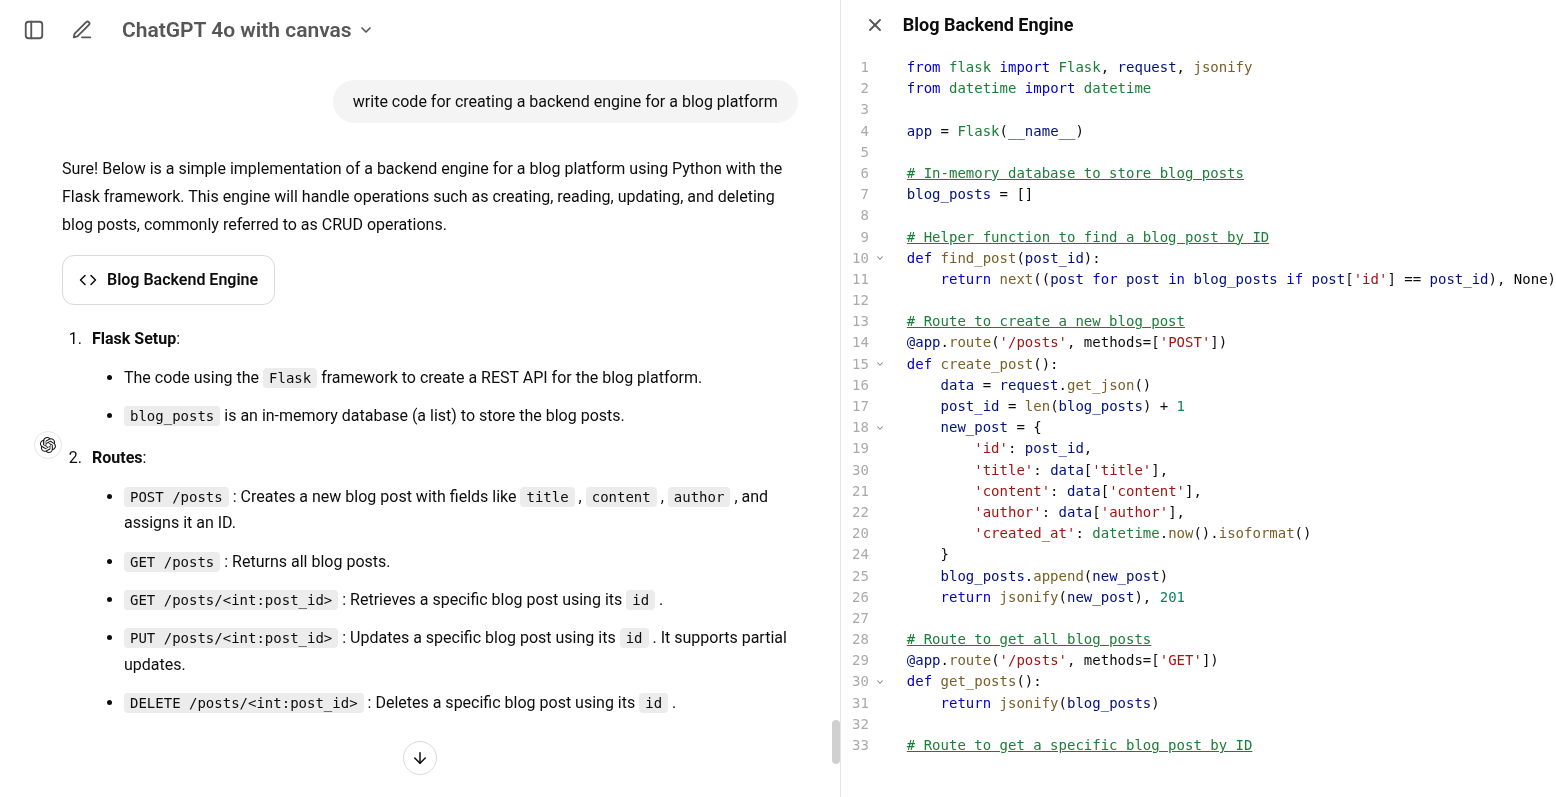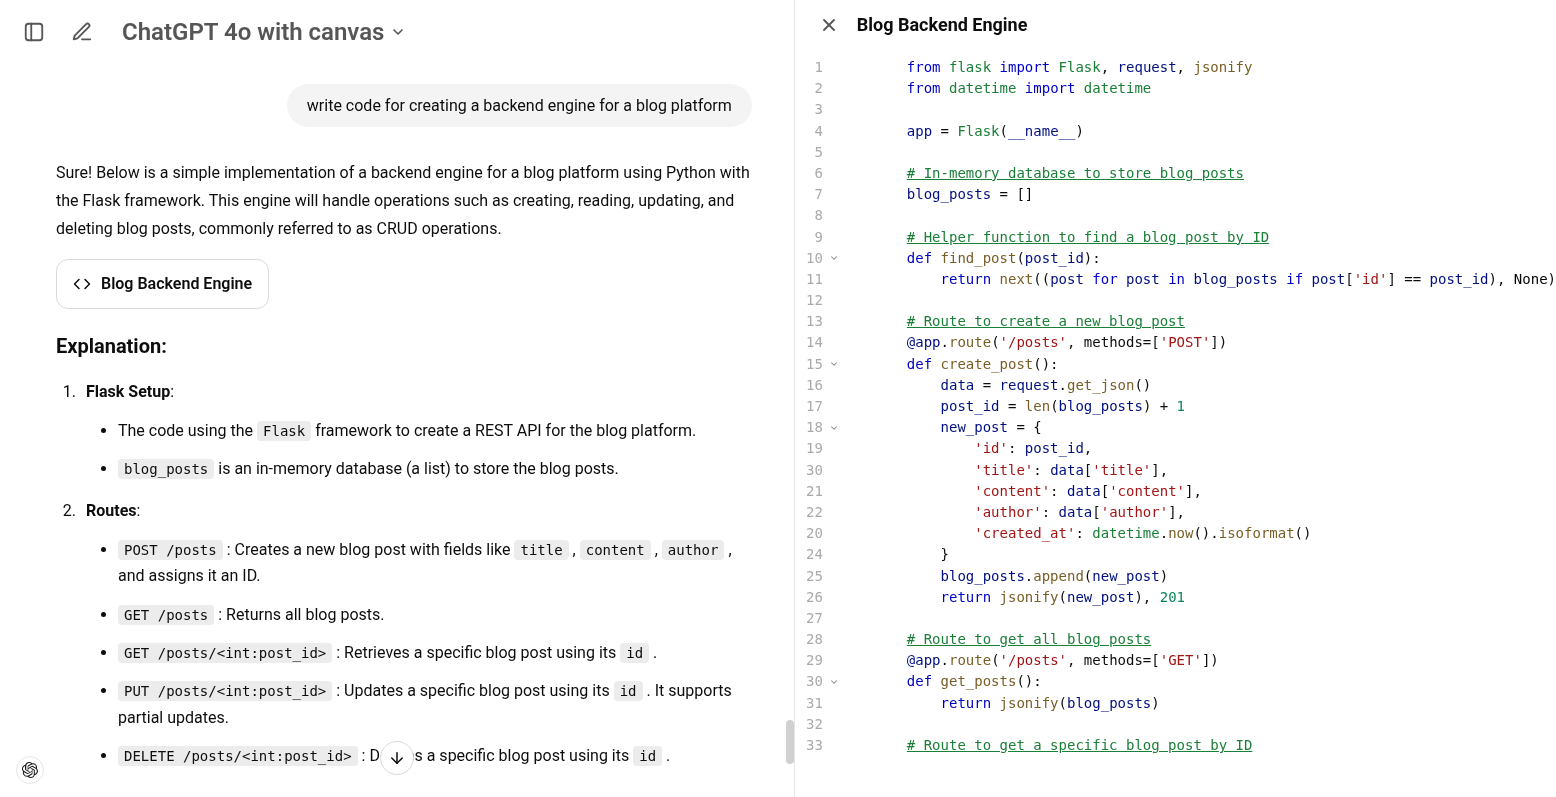--- a/index.html
+++ b/index.html
@@ -34,52 +34,52 @@
       display: flex;
       align-items: center;
       justify-content: center;
       cursor: pointer;
       color: #565656;
     }
     .model-selector {
       display: flex;
       align-items: center;
       gap: 6px;
-      font-size: 24px;
+      font-size: 21px;
       font-weight: 600;
       color: #565656;
       cursor: pointer;
       padding: 6px 10px;
       border-radius: 8px;
     }
 
     .chat-body {
       flex: 1;
       overflow-y: auto;
-      padding: 20px 32px 40px 16px;
+      padding: 20px 32px 40px 34px;
     }
 
     .user-msg-row {
       display: flex;
       justify-content: flex-end;
       margin-bottom: 32px;
       padding-right: 10px;
     }
     .user-msg {
       background: #f4f4f4;
       border-radius: 24px;
       padding: 12px 20px;
       font-size: 16px;
       max-width: 80%;
     }
 
     .assistant-row {
       display: flex;
-      gap: 12px;
-      align-items: flex-end;
+      gap: 0;
+      align-items: center;
     }
     .assistant-avatar {
       width: 28px;
       height: 28px;
       border-radius: 50%;
       border: 1px solid #e5e5e5;
       display: flex;
       align-items: center;
       justify-content: center;
       flex-shrink: 0;
@@ -225,21 +225,21 @@
       display:inline-flex;
       justify-content:center;
       color:#888;
     }
     .code-lines {
       flex: 1;
       padding-left: 14px;
       white-space: pre;
       overflow-x: hidden;
     }
-    .code-line { height: 21.2px; margin-left: 46px; }
+    .code-line { height: 21.2px; }
 
     
     .kw   { color: #0000c8; }     
     .mod  { color: #1a7f37; }     
     .cls  { color: #1a7f37; }     
     .func { color: #795e26; }     
     .var  { color: #001080; }     
     .str  { color: #a31515; }     
     .cmt  { color: #1a7f37; text-decoration: underline; }     
     .num  { color: #098658; }     
@@ -285,21 +285,20 @@
         <p>Sure! Below is a simple implementation of a backend engine for a blog platform using Python with the Flask framework. This engine will handle operations such as creating, reading, updating, and deleting blog posts, commonly referred to as CRUD operations.</p>
 
         <div class="canvas-ref-btn">
           <svg width="18" height="18" viewBox="0 0 24 24" fill="none" stroke="currentColor" stroke-width="2" stroke-linecap="round" stroke-linejoin="round">
               <polyline points="16 18 22 12 16 6"></polyline>
               <polyline points="8 6 2 12 8 18"></polyline>
             </svg>
           <span>Blog Backend Engine</span>
         </div>
 
-        <h3>Explanation:</h3>
 
         <ol>
           <li>
             <strong>Flask Setup</strong>:
             <ul>
               <li>
                 <span>The code using the </span><code class="inline">Flask</code><span> framework to create a REST API for the blog platform.</span>
               </li>
               <li>
                 <code class="inline">blog_posts</code><span> is an in-memory database (a list) to store the blog posts.</span>

